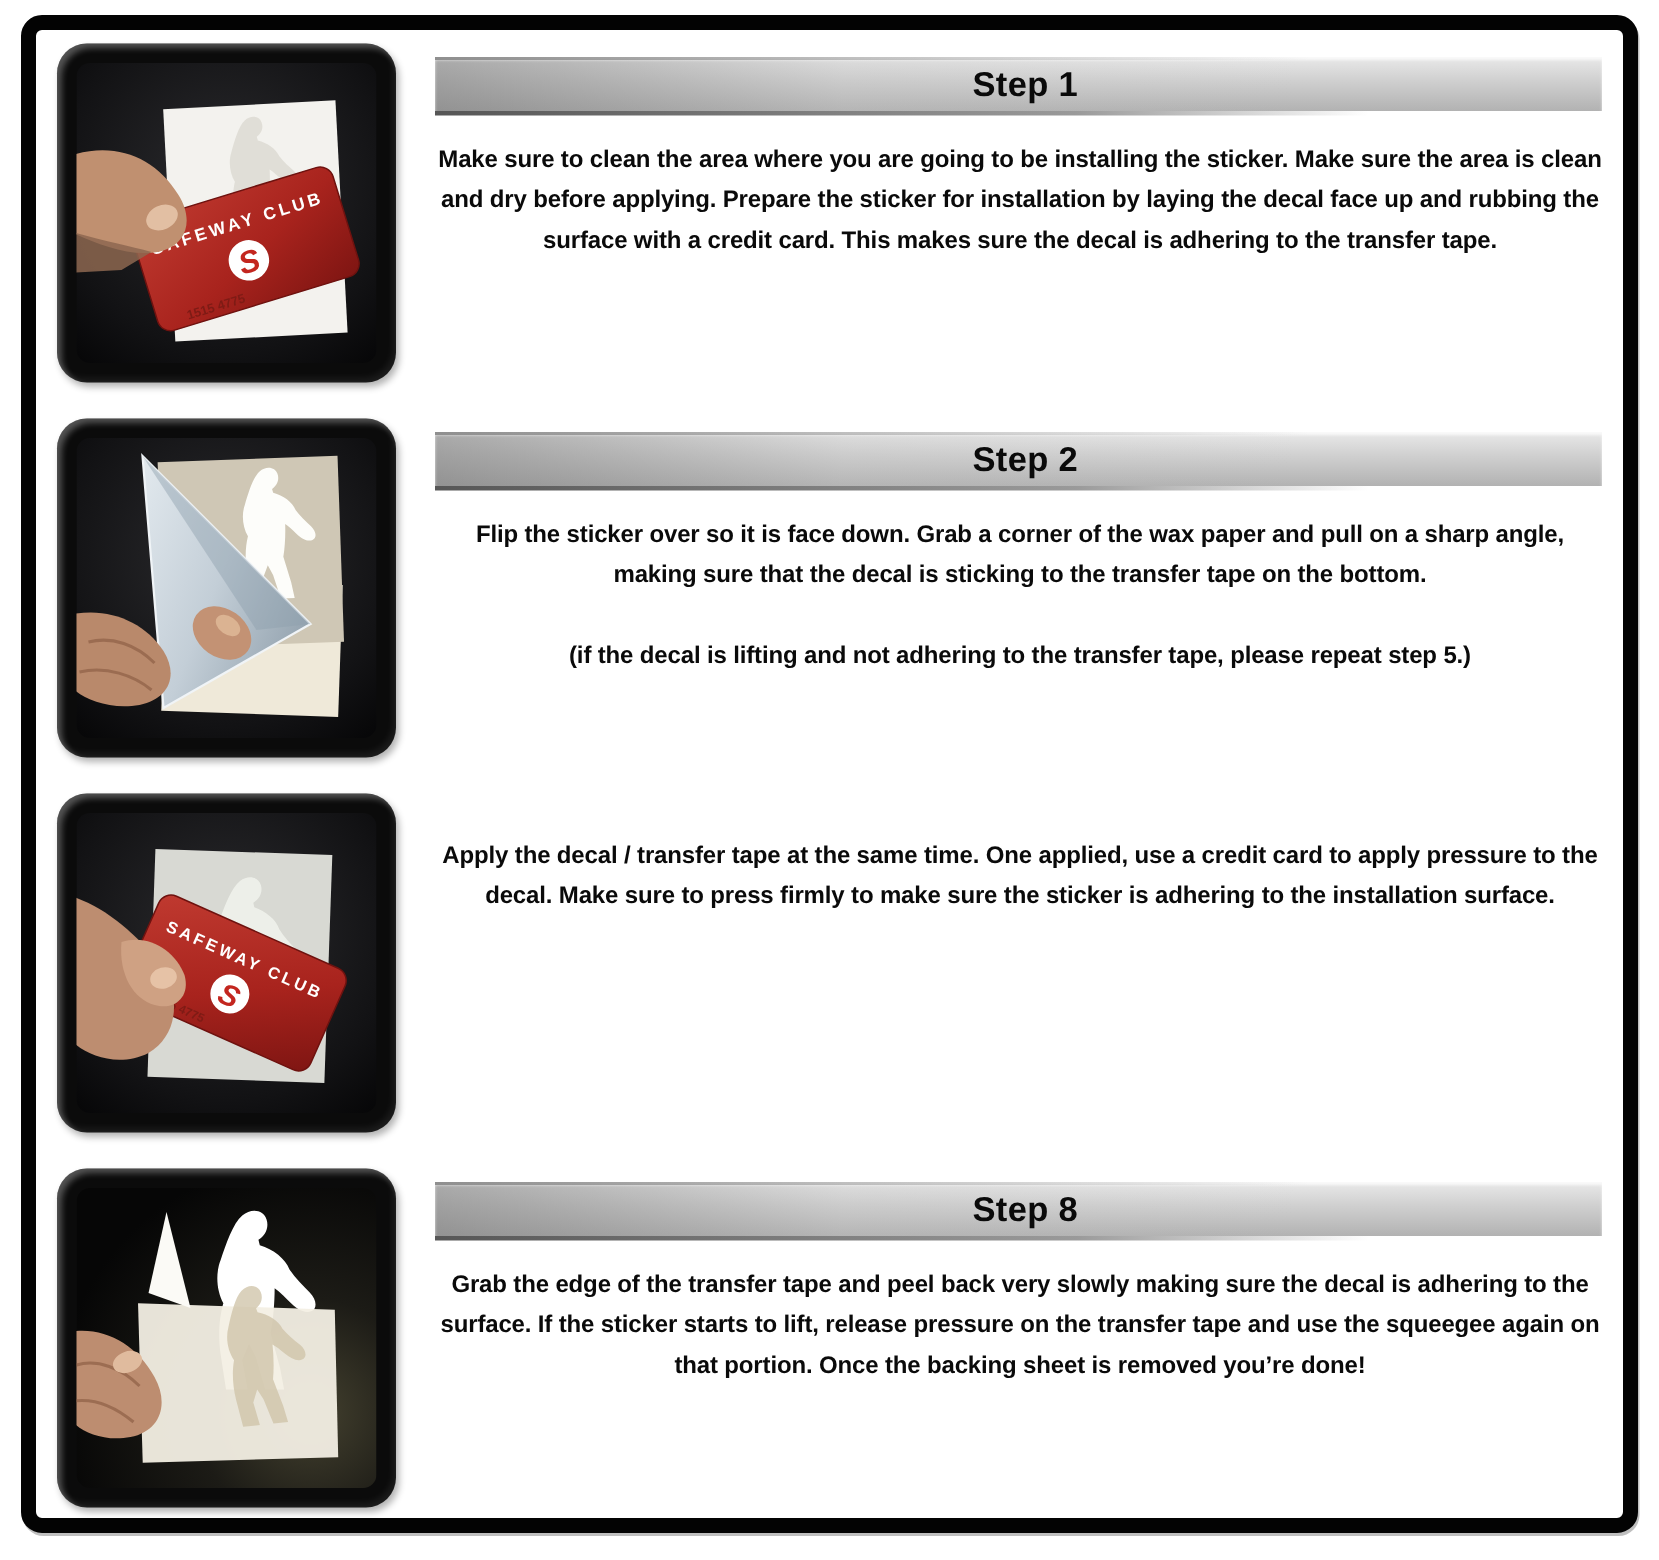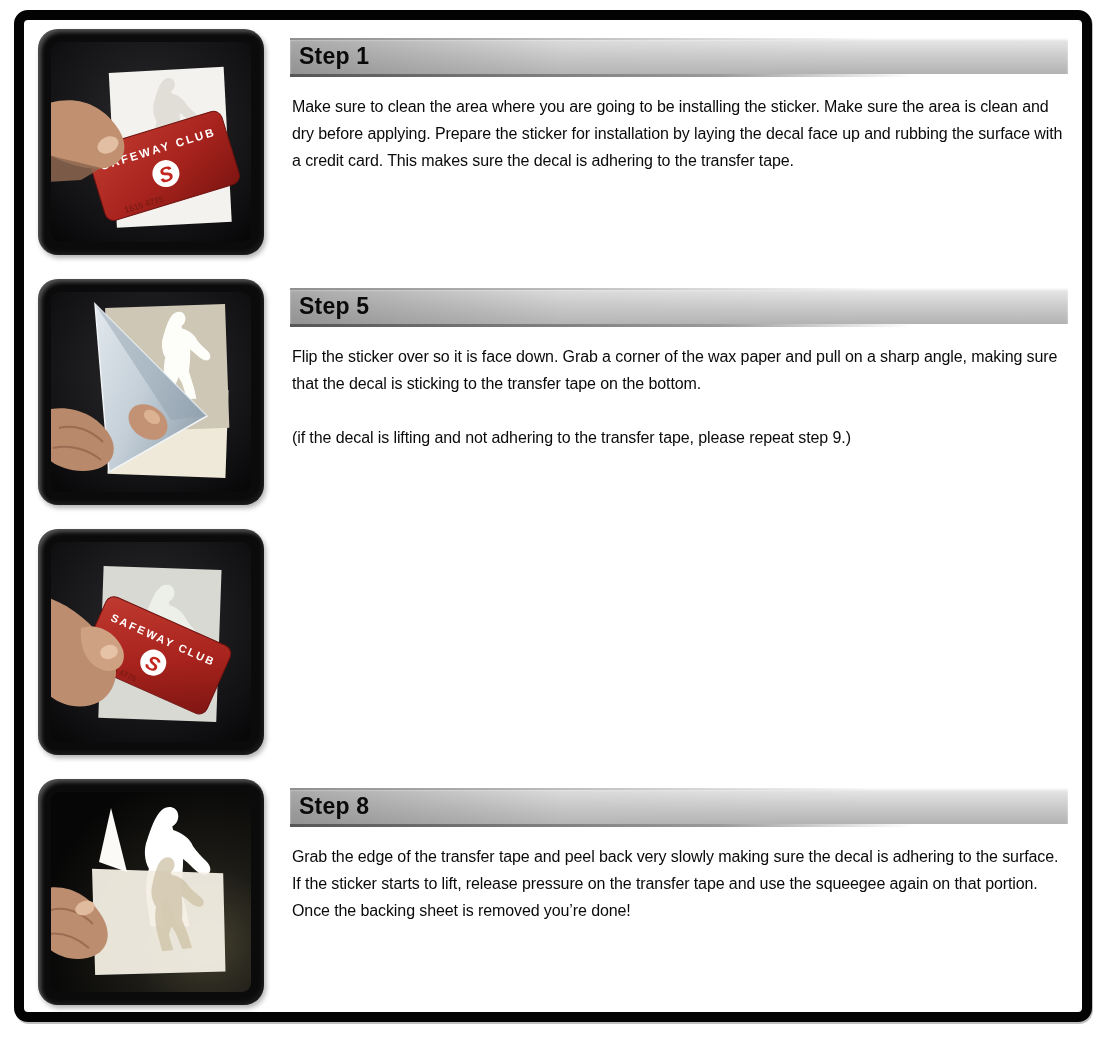--- a/index.html
+++ b/index.html
@@ -40,21 +40,21 @@
       inset 3px 3px 4px rgba(255,255,255,0.30),
       inset -2px -3px 5px rgba(255,255,255,0.07),
       2px 3px 5px rgba(0,0,0,0.30);
   }
   .photo-tile svg {
     display: block;
     width: 200px; height: 200px;
     border-radius: 9px;
     overflow: hidden;
   }
-  .step-text { flex: 1 1 auto; padding-top: 9px; min-width: 0; }
+  .step-text { flex: 1 1 auto; padding-top: 9px; min-width: 0; text-align: center; }
   .step-header {
     position: relative;
     height: 36px;
     background:
       linear-gradient(to right, rgba(120,120,120,0.55), rgba(190,190,190,0.25) 35%, rgba(255,255,255,0) 74%),
       linear-gradient(to bottom, #e9e9e9 0%, #cfcfcf 45%, #b2b2b2 100%);
     box-shadow: inset 0 2px 2px rgba(255,255,255,0.75);
   }
   .step-header::before {
     content: "";
@@ -70,21 +70,21 @@
     display: inline-block;
     padding: 5px 0 0 9px;
     font-size: 23px;
     font-weight: bold;
     color: #0a0a0a;
     letter-spacing: 0.2px;
   }
   .step-body {
     margin: 19px 0 0 2px;
     font-size: 16px;
-    font-weight: normal;
+    font-weight: bold;
     letter-spacing: -0.1px;
     line-height: 27px;
     color: #0a0a0a;
     white-space: pre-line;
   }
   svg text { font-family: "Liberation Sans", sans-serif; }
   .defs-holder { position: absolute; width: 0; height: 0; overflow: hidden; }
 </style>
 </head>
 <body>
@@ -165,25 +165,25 @@
             <path d="M-5,118 C20,112 45,122 58,142 C68,158 62,174 42,178 C20,182 0,172 -5,164 Z" fill="#b9896b"></path>
             <path d="M8,136 C24,132 40,138 52,150" fill="none" stroke="#8f6046" stroke-width="2" opacity="0.7"></path>
             <path d="M2,156 C20,152 38,158 50,168" fill="none" stroke="#8f6046" stroke-width="2" opacity="0.7"></path>
             <ellipse cx="97" cy="130" rx="21" ry="16" fill="#c39274" transform="rotate(35 97 130)"></ellipse>
             <ellipse cx="101" cy="125" rx="9" ry="6" fill="#dbb392" transform="rotate(35 101 125)"></ellipse>
           </g>
         </svg>
       </div>
       <div class="step-text">
         <div class="step-header">
-          <span>Step 5</span>
+          <span>Step 2</span>
         </div>
         <p class="step-body">Flip the sticker over so it is face down.  Grab a corner of the wax paper and pull on a sharp angle, making sure that the decal is sticking to the transfer tape on the bottom.
 
-(if the decal is lifting and not adhering to the transfer tape, please repeat step 9.)</p>
+(if the decal is lifting and not adhering to the transfer tape, please repeat step 5.)</p>
       </div>
     </section>
 
     <section class="step-row">
       <div class="photo-tile">
         <svg viewBox="0 0 200 200" role="img" aria-label="Hand pressing the applied decal and transfer tape with a red Safeway Club card">
           <rect x="0" y="0" width="200" height="200" fill="url(#pbg)"></rect>
           <g transform="rotate(2 110 100)">
             <rect x="50" y="26" width="118" height="152" fill="#d8d9d3"></rect>
             <use href="#bigfoot" transform="translate(72,40) scale(0.78)" fill="#eef0ea" opacity="0.95"></use>
@@ -196,20 +196,21 @@
             <text x="78" y="146" text-anchor="middle" font-size="8" font-weight="bold" fill="#7e1b15">1515 4775</text>
           </g>
           <g>
             <path d="M-5,55 C18,62 40,80 56,102 C70,122 68,148 48,160 C28,170 5,162 -5,150 Z" fill="#bd8d70"></path>
             <path d="M30,86 C48,80 66,92 72,108 C76,122 66,132 52,128 C38,124 28,108 30,86 Z" fill="#cfa183"></path>
             <ellipse cx="58" cy="110" rx="9" ry="7" fill="#e6c2a6" transform="rotate(-15 58 110)"></ellipse>
           </g>
         </svg>
       </div>
       <div class="step-text">
+        <p class="step-body">Apply the decal / transfer tape at the same time.  One applied, use a credit card to apply pressure to the decal.  Make sure to press firmly to make sure the sticker is adhering to the installation surface.</p>
       </div>
     </section>
 
     <section class="step-row">
       <div class="photo-tile">
         <svg viewBox="0 0 200 200" role="img" aria-label="Hand slowly peeling back the transfer tape leaving the white bigfoot decal applied">
           <rect x="0" y="0" width="200" height="200" fill="url(#pbg2)"></rect>
           <use href="#bigfoot" transform="translate(70,12) scale(0.9)" fill="#ffffff"></use>
           <g transform="rotate(-6 110 140)">
             <polygon points="48,70 178,88 170,186 40,176" fill="#f3efe4" opacity="0.95"></polygon>

